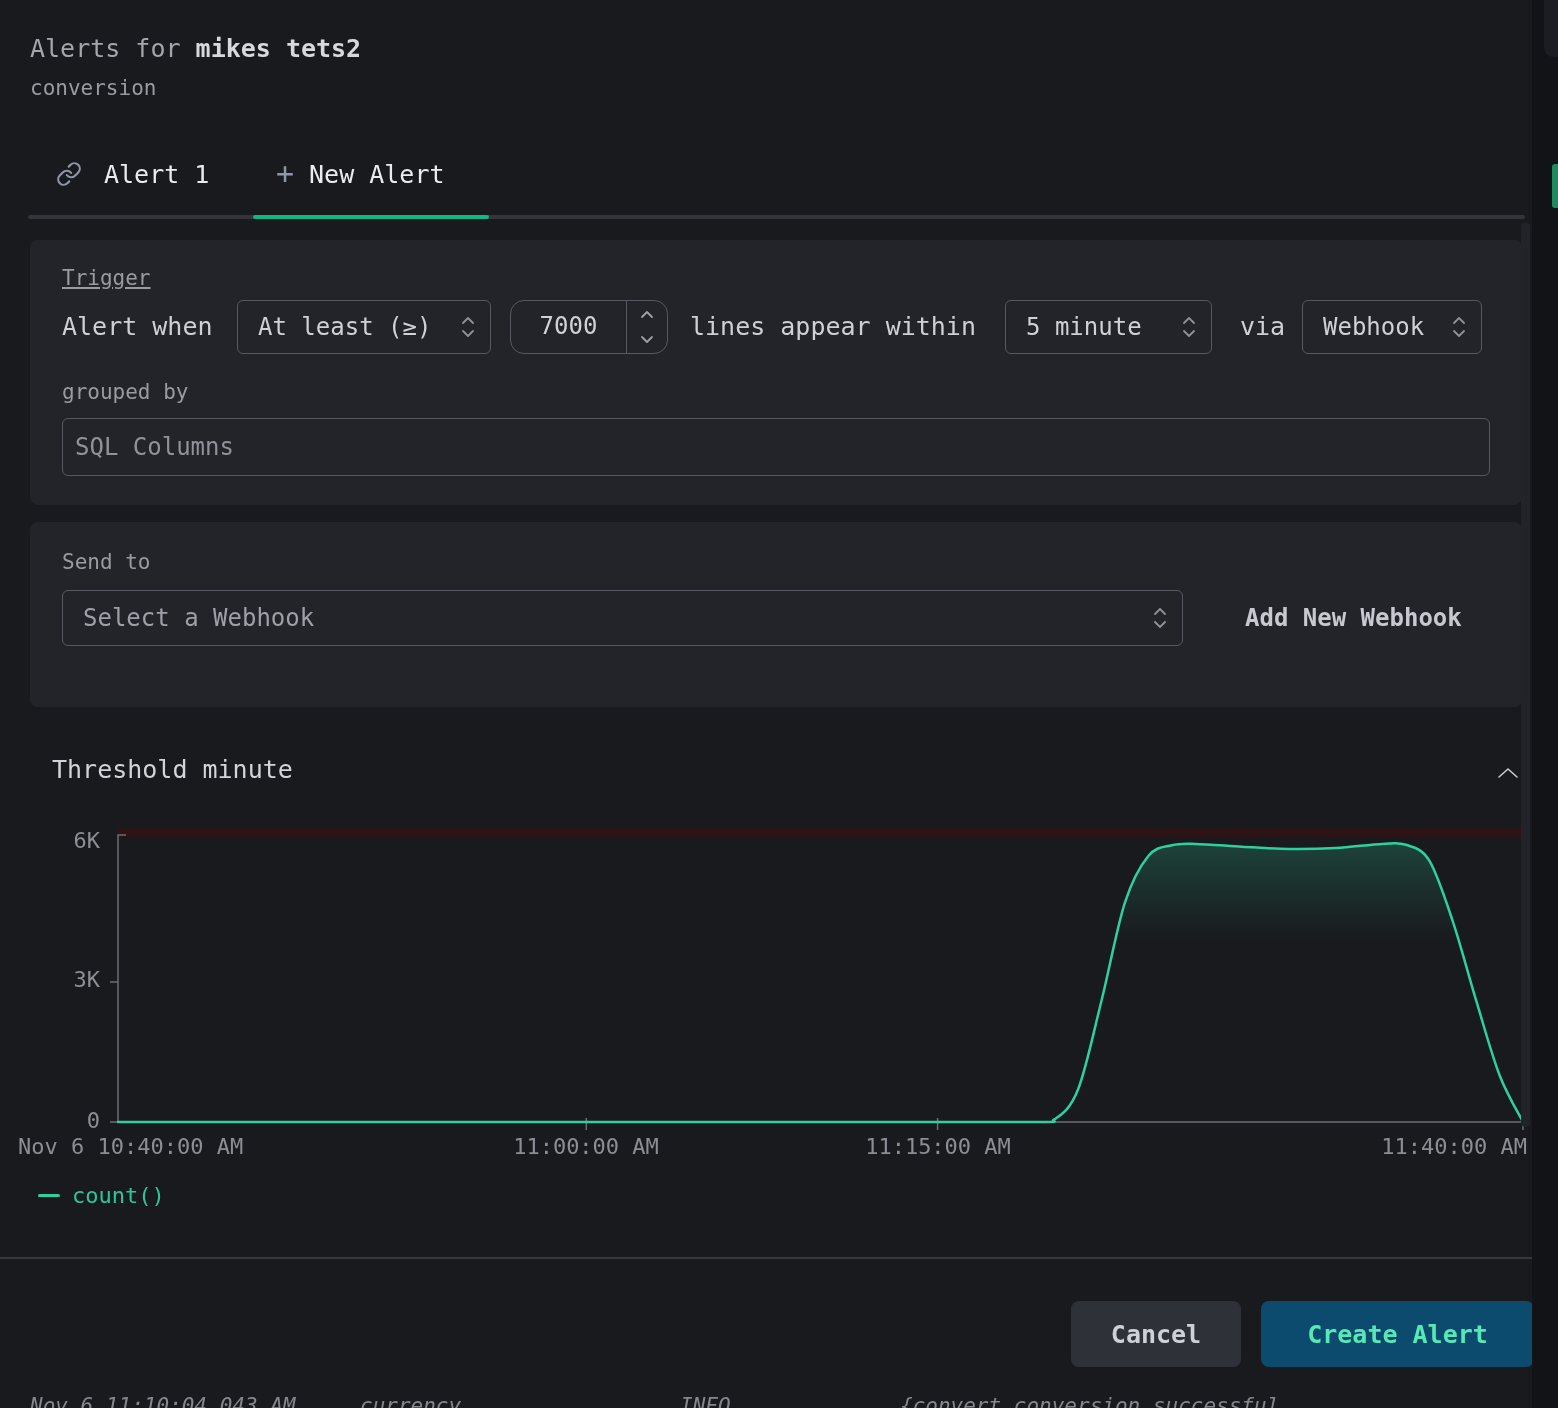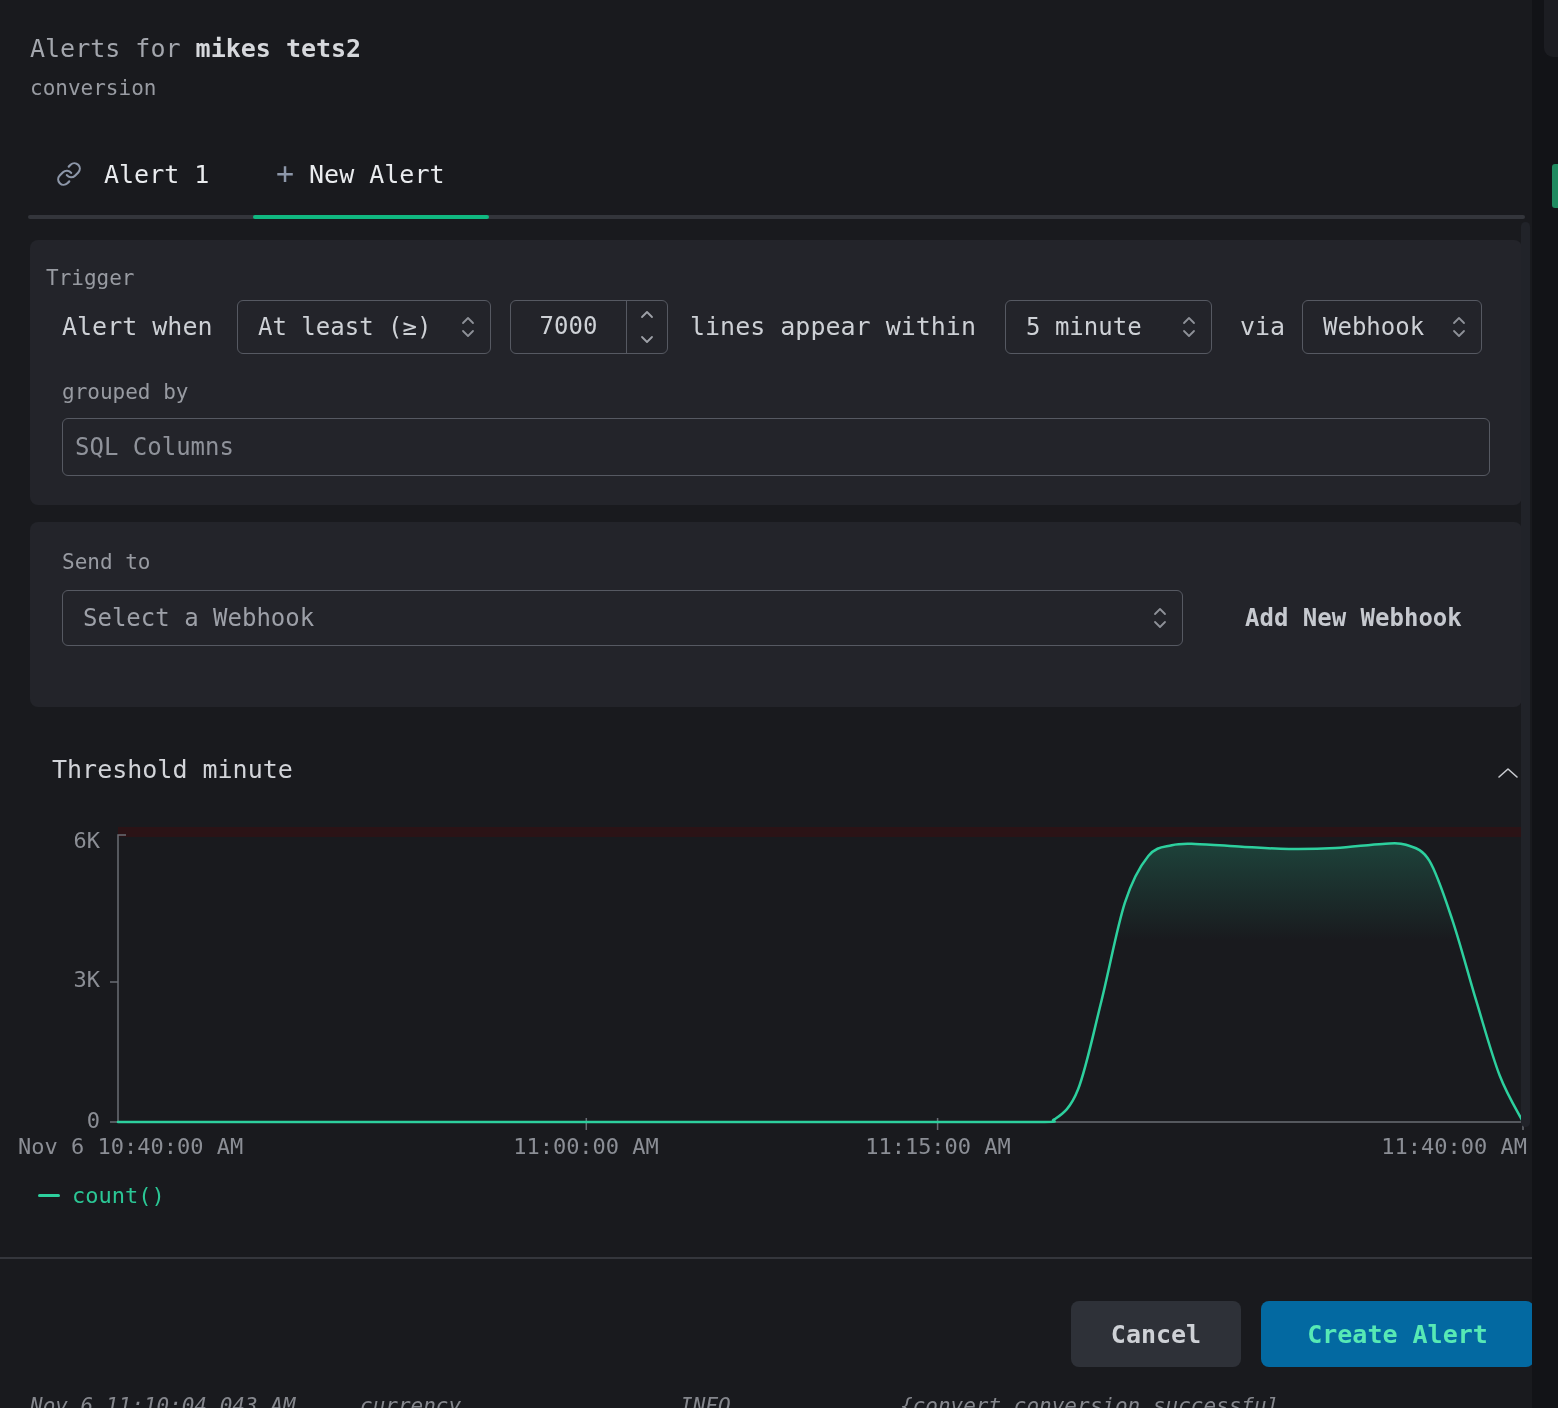--- a/index.html
+++ b/index.html
@@ -37,21 +37,21 @@
     display:flex;align-items:center;justify-content:space-between;
     padding:0 14px 0 20px;box-sizing:border-box;font-size:24px;color:#ced1d6;cursor:pointer;
     background:transparent;white-space:nowrap;
   }
   .sel-comparison{left:207px;width:254px;}
   .sel-window{left:975px;width:207px;}
   .sel-channel{left:1272px;width:180px;}
 
   .numfield{
     position:absolute;left:480px;top:60px;width:158px;height:54px;
-    border:1.5px solid #565962;border-radius:6px;box-sizing:border-box;display:flex;
+    border:1.5px solid #565962;border-radius:14px;box-sizing:border-box;display:flex;
   }
   .numval{flex:1;text-align:center;line-height:51px;font-size:24px;color:#ced1d6;}
   .stepper{width:40px;border-left:1.5px solid #565962;display:flex;flex-direction:column;}
   .stepbtn{flex:1;display:flex;align-items:center;justify-content:center;cursor:pointer;}
 
   .sqlinput{
     position:absolute;left:32px;top:178px;width:1428px;height:58px;box-sizing:border-box;
     background:transparent;border:1.5px solid #565962;border-radius:6px;
     font-family:"DejaVu Sans Mono",monospace;font-size:24px;color:#ced1d6;padding:0 12px;outline:none;
   }
@@ -71,21 +71,21 @@
   .xt0{left:18px;} .xt1{left:586px;transform:translateX(-50%);} .xt2{left:938px;transform:translateX(-50%);} .xt3{right:31px;}
   .legend{left:38px;top:1183px;display:flex;align-items:center;gap:12px;}
   .legend-dash{display:inline-block;width:22px;height:3px;border-radius:2px;background:#2bc795;}
   .legend-label{font-size:22px;color:#2bc795;}
 
   
   .divider{left:0;top:1257px;width:1532px;height:2px;background:#34363c;}
   .btn{top:1301px;height:66px;border-radius:8px;display:flex;align-items:center;justify-content:center;
     font-size:25px;font-weight:bold;cursor:pointer;border:none;font-family:"DejaVu Sans Mono",monospace;}
   .btn-cancel{left:1071px;width:170px;background:#2e3138;color:#ced1d6;}
-  .btn-create{left:1261px;width:273px;background:#0369a1;color:#57e9b5;}
+  .btn-create{left:1261px;width:273px;background:#0c4a6e;color:#57e9b5;}
 
   
   .bgrow{left:0;top:1382px;width:1558px;height:26px;overflow:hidden;font-style:italic;}
   .bgrow span{position:absolute;top:12px;font-size:21px;color:#85878d;white-space:nowrap;}
   .bg-ts{left:30px;} .bg-svc{left:360px;} .bg-lvl{left:680px;} .bg-msg{left:900px;}
 
   
   .rightstrip{left:1532px;top:0;width:26px;height:1408px;background:#121317;}
   .strip-card{position:absolute;left:12px;top:0;width:14px;height:57px;background:#1c1d22;border-bottom-left-radius:9px;}
   .strip-green{position:absolute;left:20px;top:164px;width:6px;height:44px;background:#1f8a60;border-radius:3px 0 0 3px;}
@@ -109,21 +109,21 @@
   <span class="lbl">Alert 1</span>
 </div>
 <div class="abs tab tab2">
   <span class="plus">+</span>
   <span class="lbl">New Alert</span>
 </div>
 <div class="abs tabline"></div>
 <div class="abs tabline-active"></div>
 
 <div class="abs panel panel-trigger">
-  <div class="plabel" style="left:16px;top:26px;">Trigger</div>
+  <div class="plabel" style="left:32px;top:26px;text-decoration:underline;">Trigger</div>
 
   <span class="rowtext" style="left:32px;">Alert when</span>
 
   <div class="select sel-comparison">
     <span>At least (≥)</span>
     <svg width="16" height="26" viewBox="0 0 16 26">
       <g fill="none" stroke="#8e9198" stroke-width="1.8" stroke-linecap="round" stroke-linejoin="round">
         <polyline points="3,9 8,4 13,9"></polyline>
           <polyline points="3,17 8,22 13,17"></polyline>
       </g>

